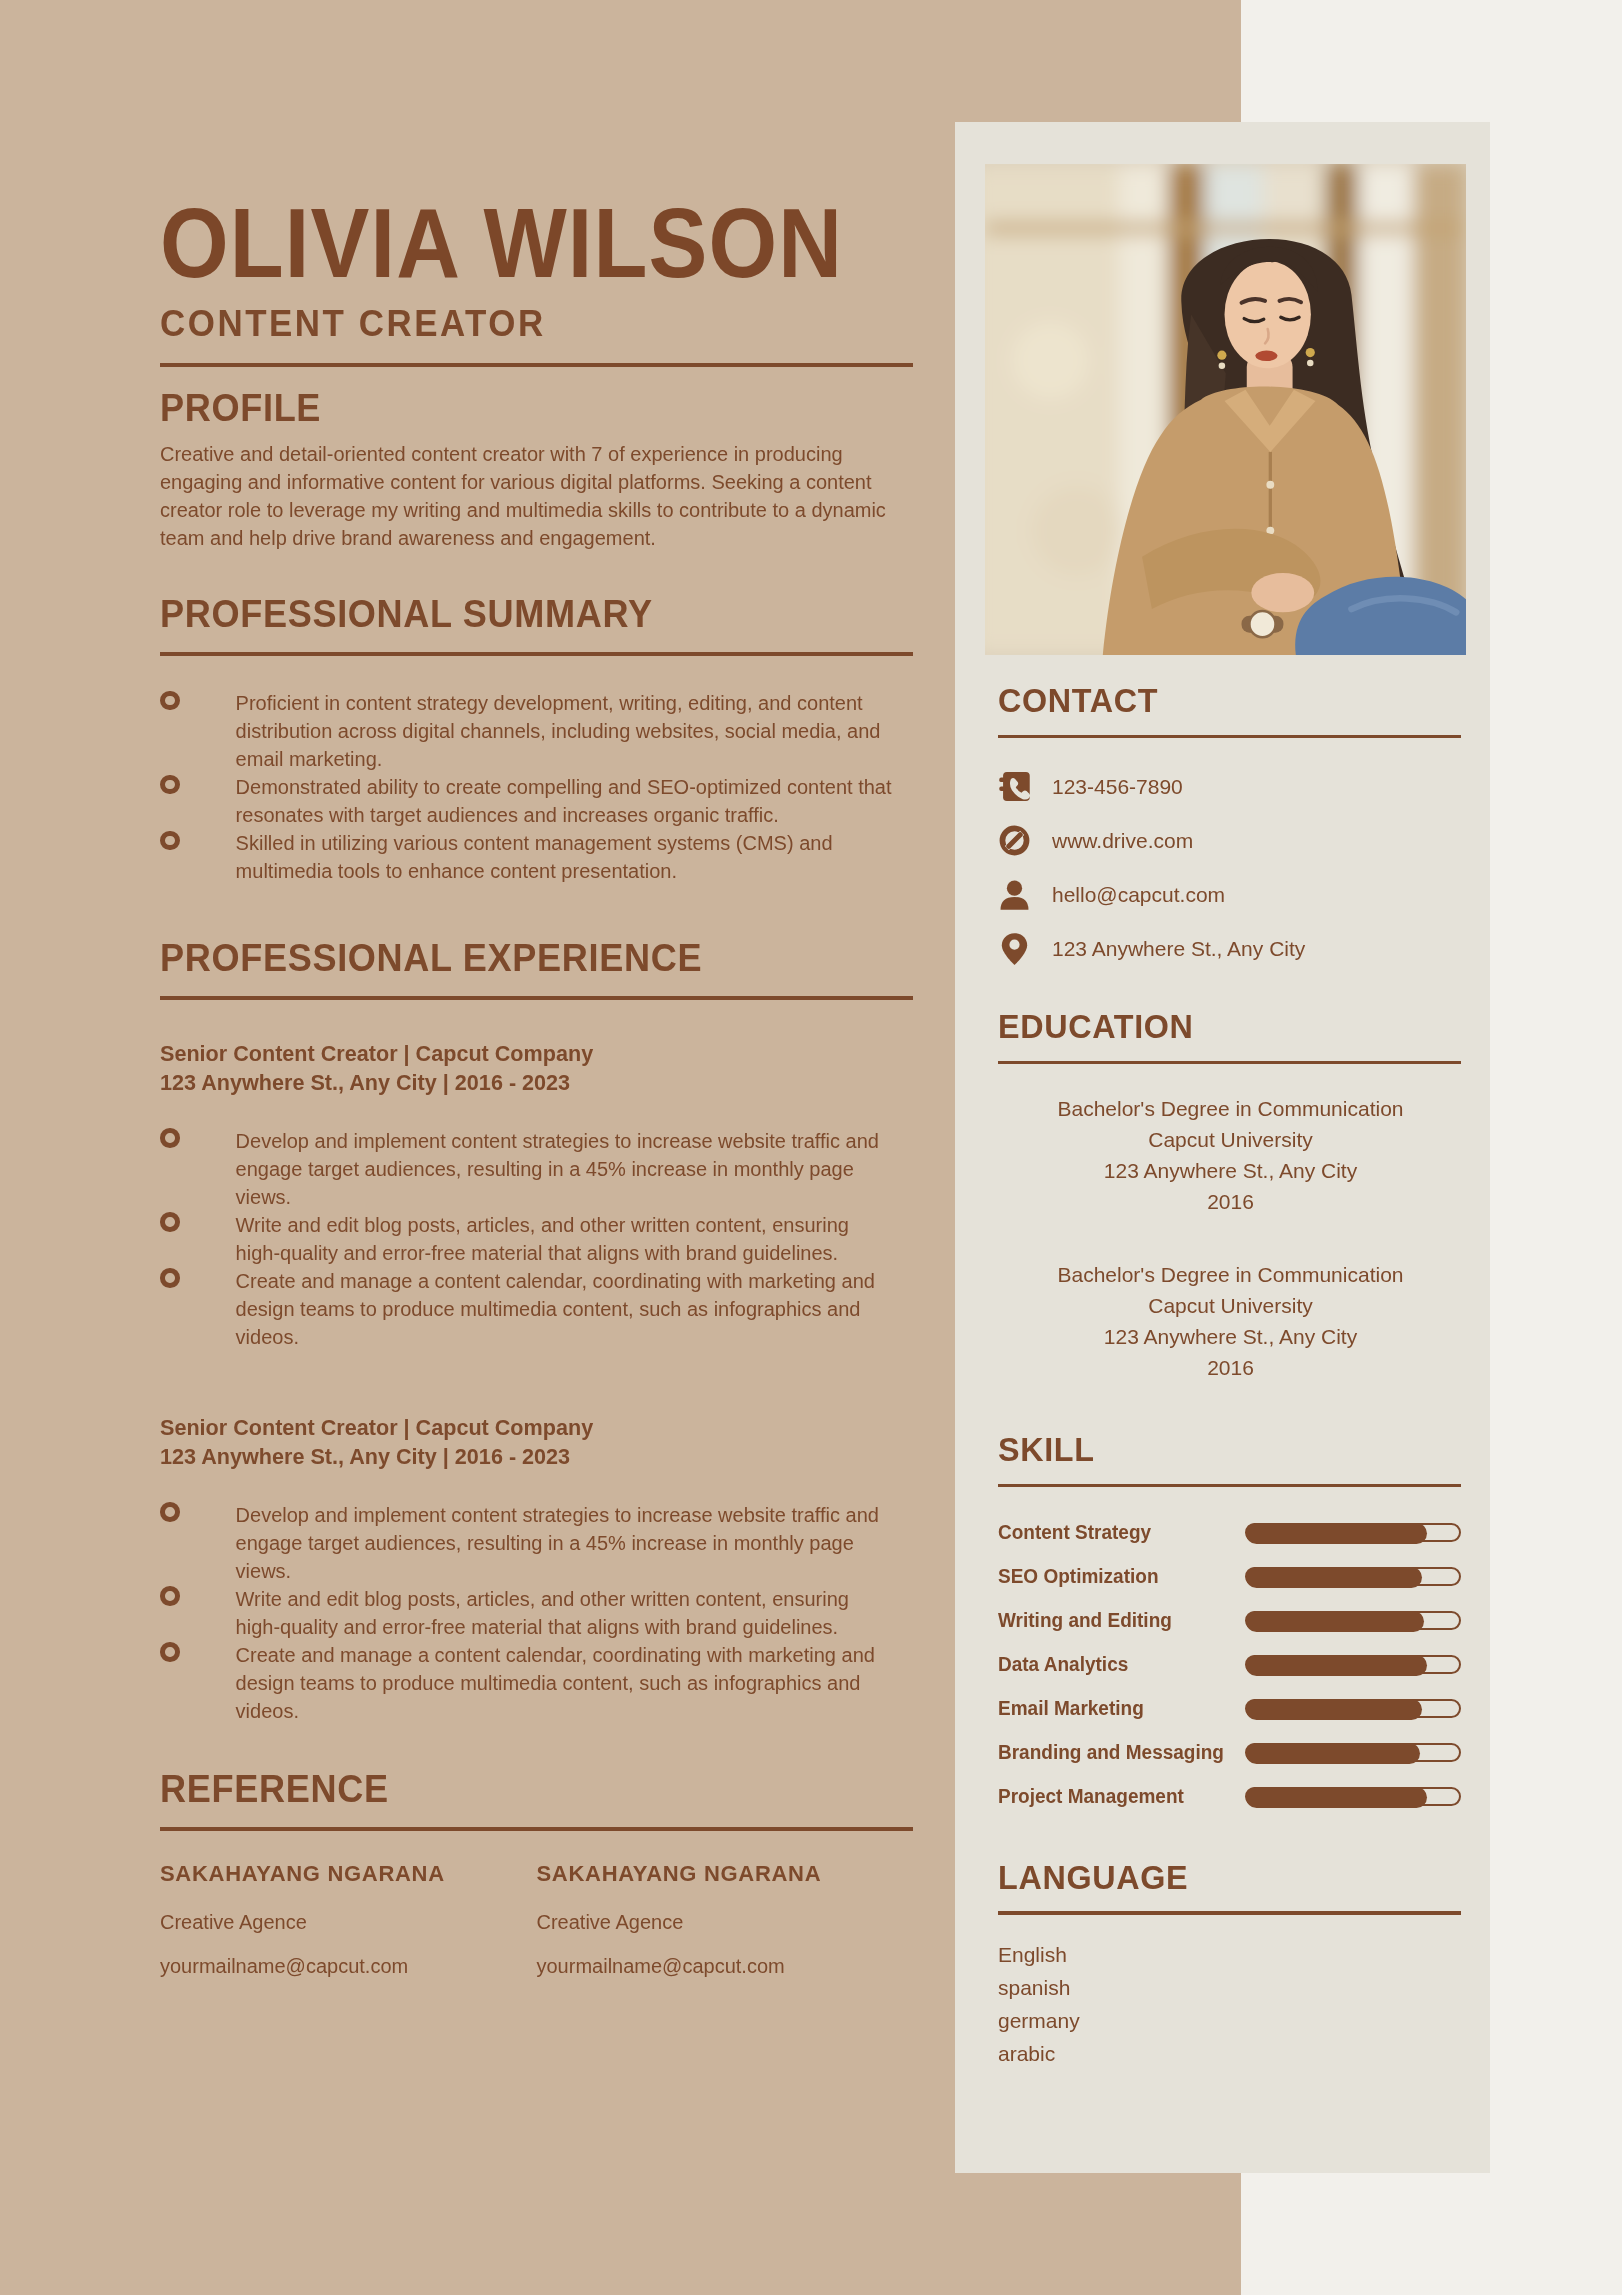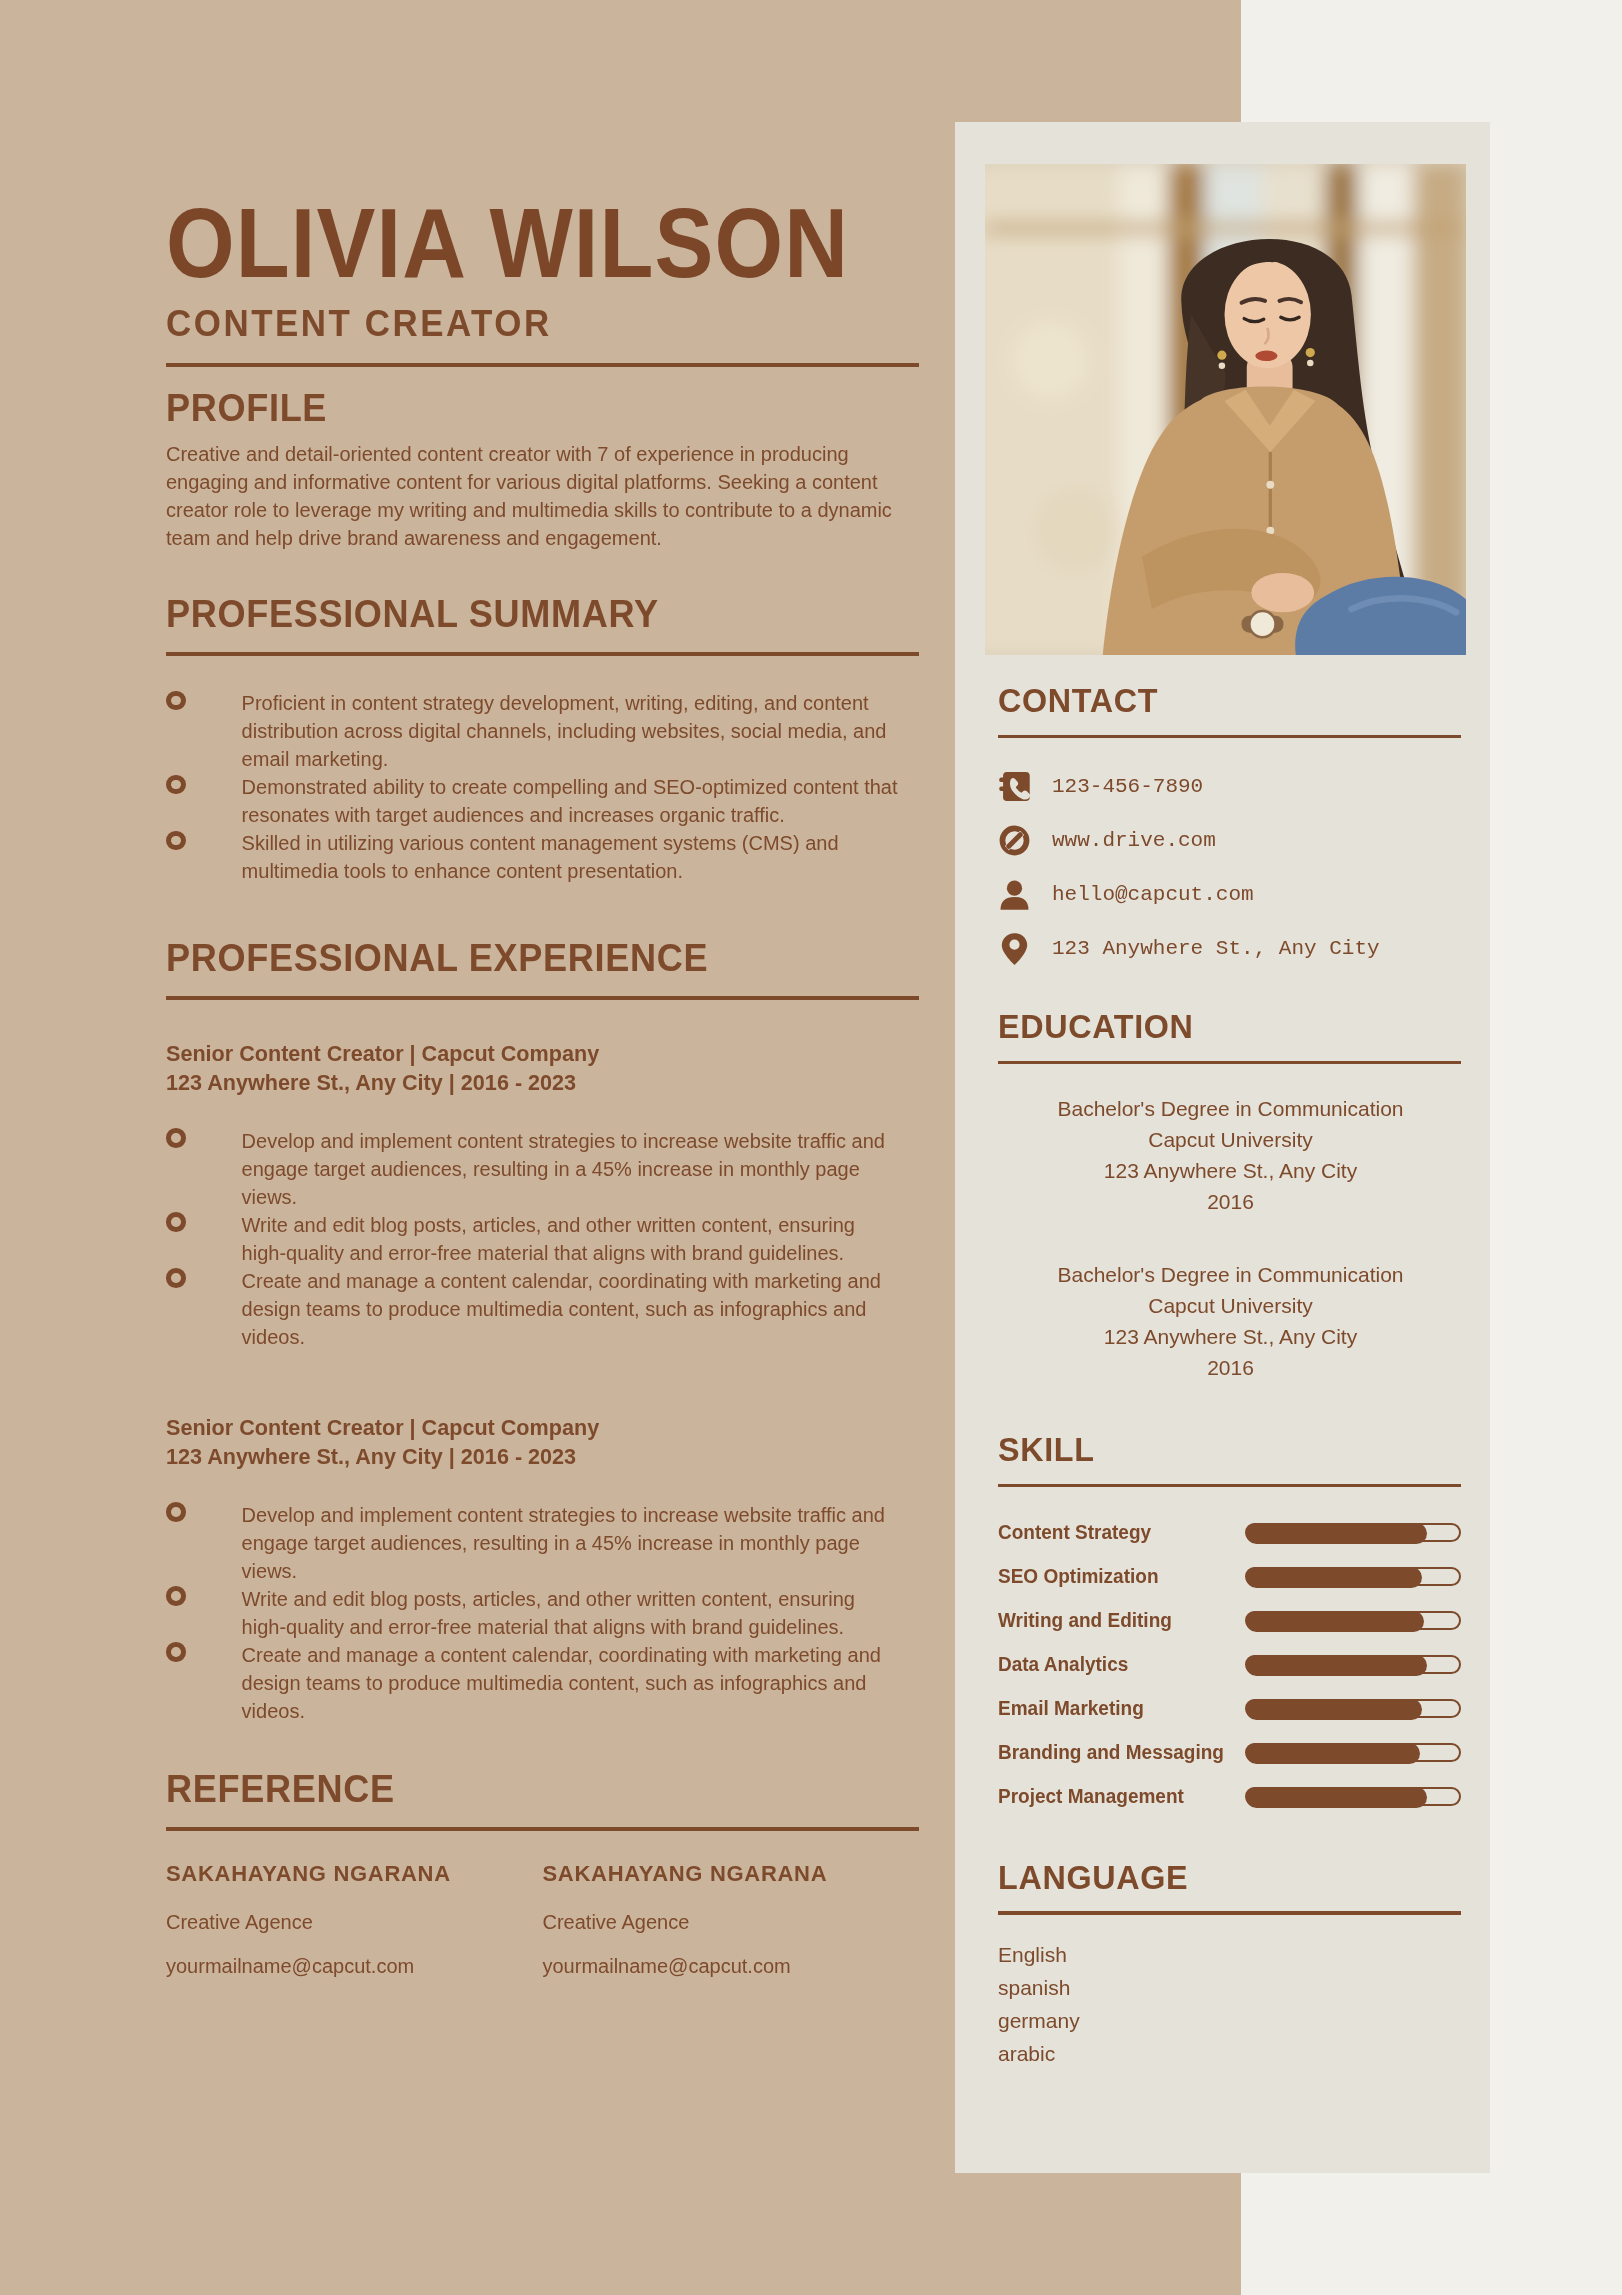--- a/index.html
+++ b/index.html
@@ -9,21 +9,21 @@
     width:1623px; height:2295px;
     background:#f2f0eb;
     font-family:"Liberation Sans", sans-serif;
     color:#7d4a2c;
     overflow:hidden;
   }
   .bg-tan { position:absolute; left:0; top:0; width:1241px; height:2295px; background:#cbb49c; }
   .panel  { position:absolute; left:955px; top:122px; width:535px; height:2051px; background:#e5e2d9; }
 
   
-  .main-col { position:absolute; left:166px; top:0; width:753px; z-index:3; }
+  .main-col { position:absolute; left:160px; top:0; width:753px; z-index:3; }
   .name {
     margin-top:194px; font-size:98px; font-weight:700; line-height:98px;
     letter-spacing:1.3px; white-space:nowrap;
     transform:scaleX(0.90); transform-origin:left center; color:#7c4729;
   }
   .role {
     margin-top:10.5px; font-size:36px; font-weight:700; letter-spacing:2.6px;
     line-height:41px; transform:scaleX(0.97); transform-origin:left center;
   }
   .rule  { height:3.9px; background:#7d4a2c; width:100%; }
@@ -57,21 +57,21 @@
   .ref-email { margin-top:21px; font-size:20px; }
 
   
   .photo-frame { position:absolute; left:985px; top:164px; width:481px; height:491px; z-index:4; overflow:hidden; }
   .panel-content { position:absolute; left:998px; top:681px; width:465px; z-index:4; }
   .h-side {
     font-size:34px; font-weight:700; line-height:38px; letter-spacing:0.7px;
     transform:scaleX(0.95); transform-origin:left center; white-space:nowrap;
   }
   .rule-side { height:3.3px; background:#7d4a2c; width:463px; margin-top:15.7px; }
-  .contact-list { margin-top:22px;font-family:Liberation Mono, monospace; }
+  .contact-list { margin-top:22px; }
   .contact-item { display:flex; align-items:center; height:54px; }
   .contact-item .cicon { flex:0 0 auto; width:33px; height:34px; margin-right:21px; display:flex; align-items:center; justify-content:center; }
   .contact-item .ctext { font-size:21px; }
   .h-edu { margin-top:31px; }
   .edu-entry { margin-top:29px; font-size:21px; line-height:31px;text-align:center; }
   .edu-entry.second { margin-top:42px; }
   .h-skill { margin-top:47px; }
   .skill-list { margin-top:23.6px; }
   .skill-row { display:flex; align-items:center; height:44px; }
   .skill-label { width:247px; font-size:19.6px; font-weight:700; transform:scaleX(0.97); transform-origin:left center; white-space:nowrap; }

